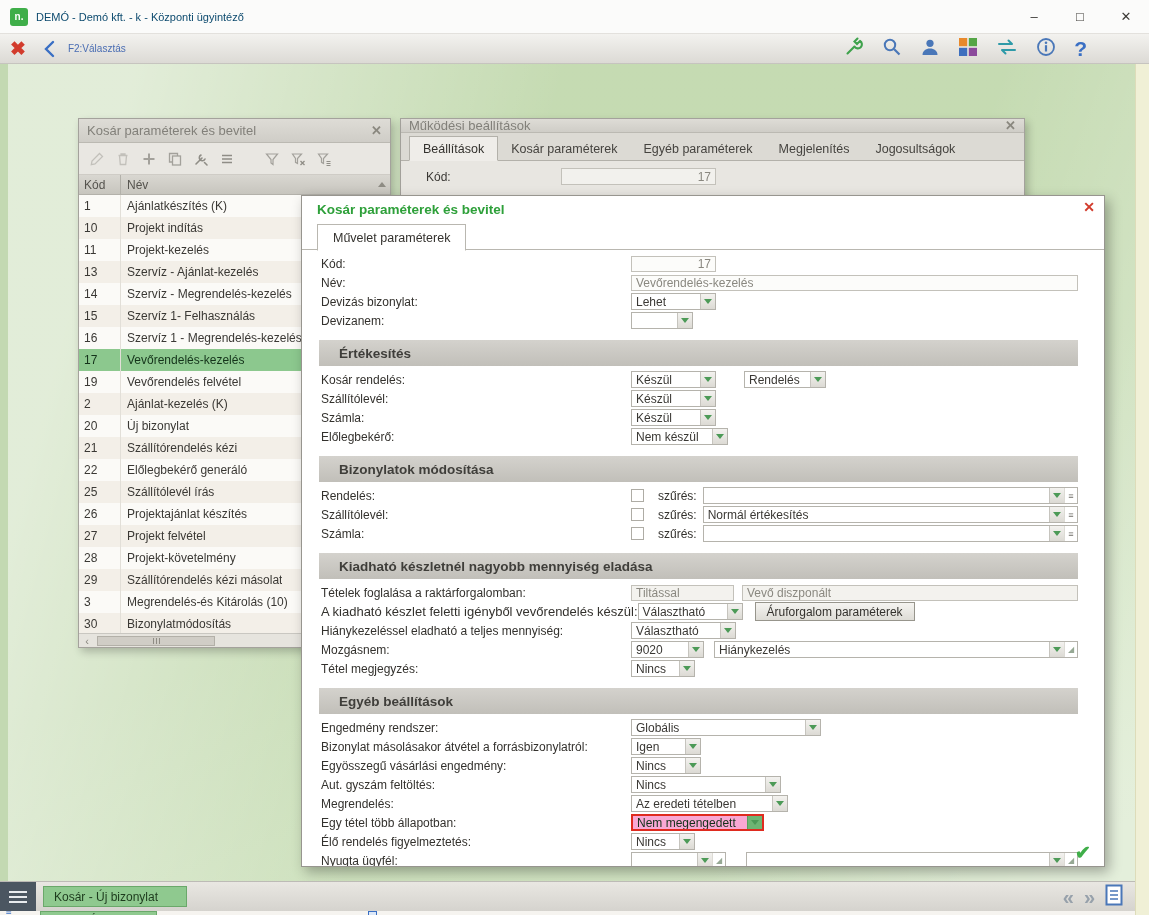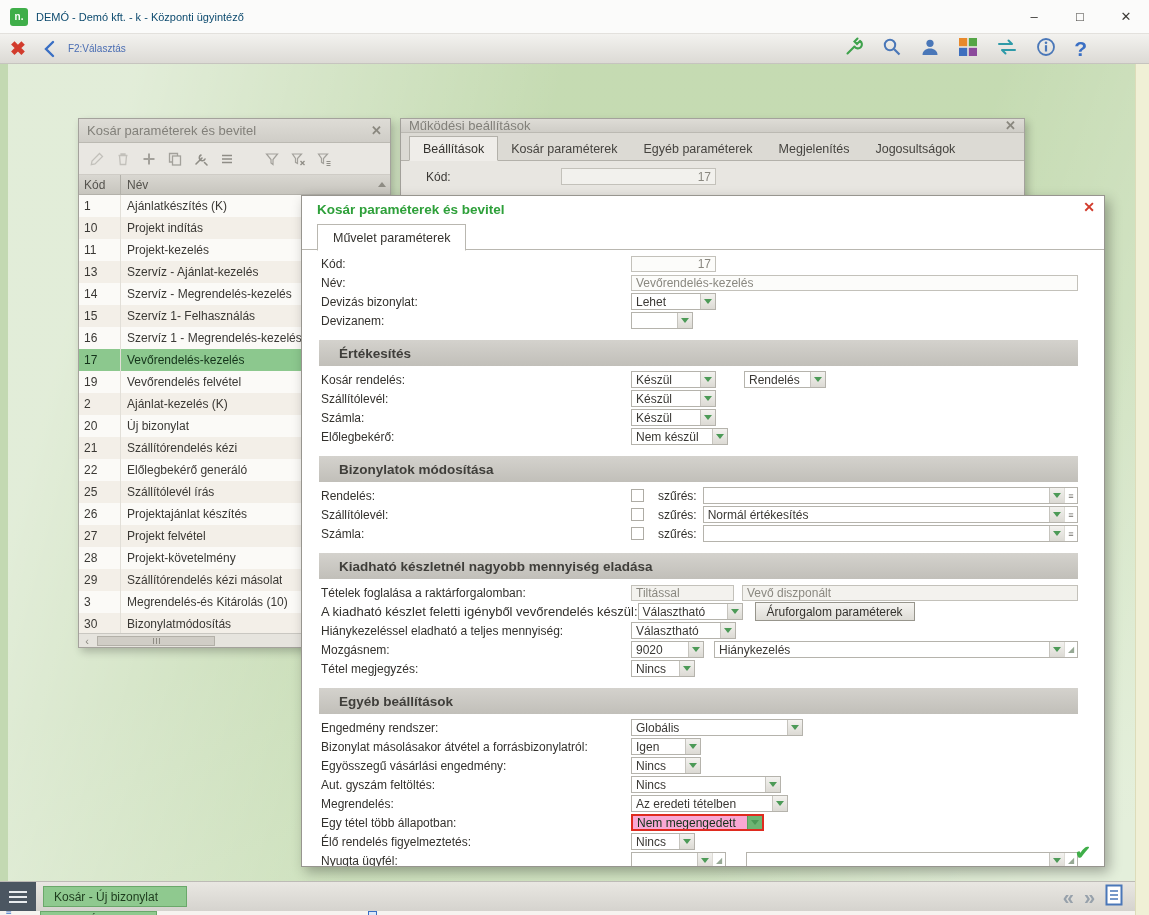--- a/index.html
+++ b/index.html
@@ -87,21 +87,21 @@
   .arr{width:0;height:0;border-left:4px solid transparent;border-right:4px solid transparent;border-top:5px solid #4c9a57}
   .btn2{width:13px;display:flex;align-items:center;justify-content:center;font-size:9px;color:#6f6d67;border-left:1px solid #dddbd5;flex:none}
   .btn2.corner{font-size:8px;color:#96a894}
   .combo.hl{background:#f9a8d4;border:2px solid #df2b1f}
   .combo.hl .txt{color:#123018}
   .combo.hl .btn{background:#6db573;border-left-color:#55a05e}
   .cb{width:13px;height:13px;border:1px solid #aeaca5;background:#fff;flex:none}
   .pbtn{height:19px;border:1px solid #97958c;background:linear-gradient(#f5f4f1,#dedcd6);padding:0 11px;font-size:12px;color:#33312d;display:flex;align-items:center;white-space:nowrap}
   .flex1{flex:1 1 auto !important;min-width:0}
   .gap8{width:8px;flex:none}.gap10{width:10px;flex:none}.gap12{width:12px;flex:none}.gap14{width:14px;flex:none}.gap20{width:20px;flex:none}.gap28{width:28px;flex:none}.gap6{width:6px;flex:none}
-  .w62{width:62px}.w64{width:64px}.w70{width:70px}.w73{width:73px}.w82{width:82px}.w85{width:85px}.w95{width:95px}.w97{width:97px}.w103{width:103px}.w105{width:105px}.w133{width:133px}.w150{width:150px}.w157{width:157px}.w190{width:172px}.w447{flex:1}
+  .w62{width:62px}.w64{width:64px}.w70{width:70px}.w73{width:73px}.w82{width:82px}.w85{width:85px}.w95{width:95px}.w97{width:97px}.w103{width:103px}.w105{width:105px}.w133{width:133px}.w150{width:150px}.w157{width:157px}.w190{width:190px}.w447{flex:1}
   .modal-check{position:absolute;right:13px;bottom:4px;color:#3fae49;font-size:19px;font-weight:bold;line-height:1}
 
   
   .statusbar{position:absolute;left:0;right:14px;bottom:4px;height:30px;background:linear-gradient(#e9e7e2,#d5d3ce);border-top:1px solid #bdbbb6;display:flex;align-items:center;z-index:4}
   .sb-menu{width:36px;height:30px;background:#4b5661;display:flex;flex-direction:column;align-items:center;justify-content:center;gap:3px;flex:none}
   .sb-menu i{display:block;width:18px;height:2px;background:#e8ebee}
   .sb-badge{margin-left:7px;height:21px;background:#8fc98f;border:1px solid #6aa86a;color:#1d3b1d;font-size:12px;display:flex;align-items:center;padding:0 28px 0 10px}
   .sb-right{margin-left:auto;display:flex;align-items:center;gap:10px;margin-right:12px}
   .sb-chev{font-size:20px;font-weight:bold;color:#97a1ab;line-height:1}
   .bottom-strip{position:absolute;left:0;right:14px;bottom:0;height:4px;background:#f6f4f0;overflow:hidden;z-index:4}

